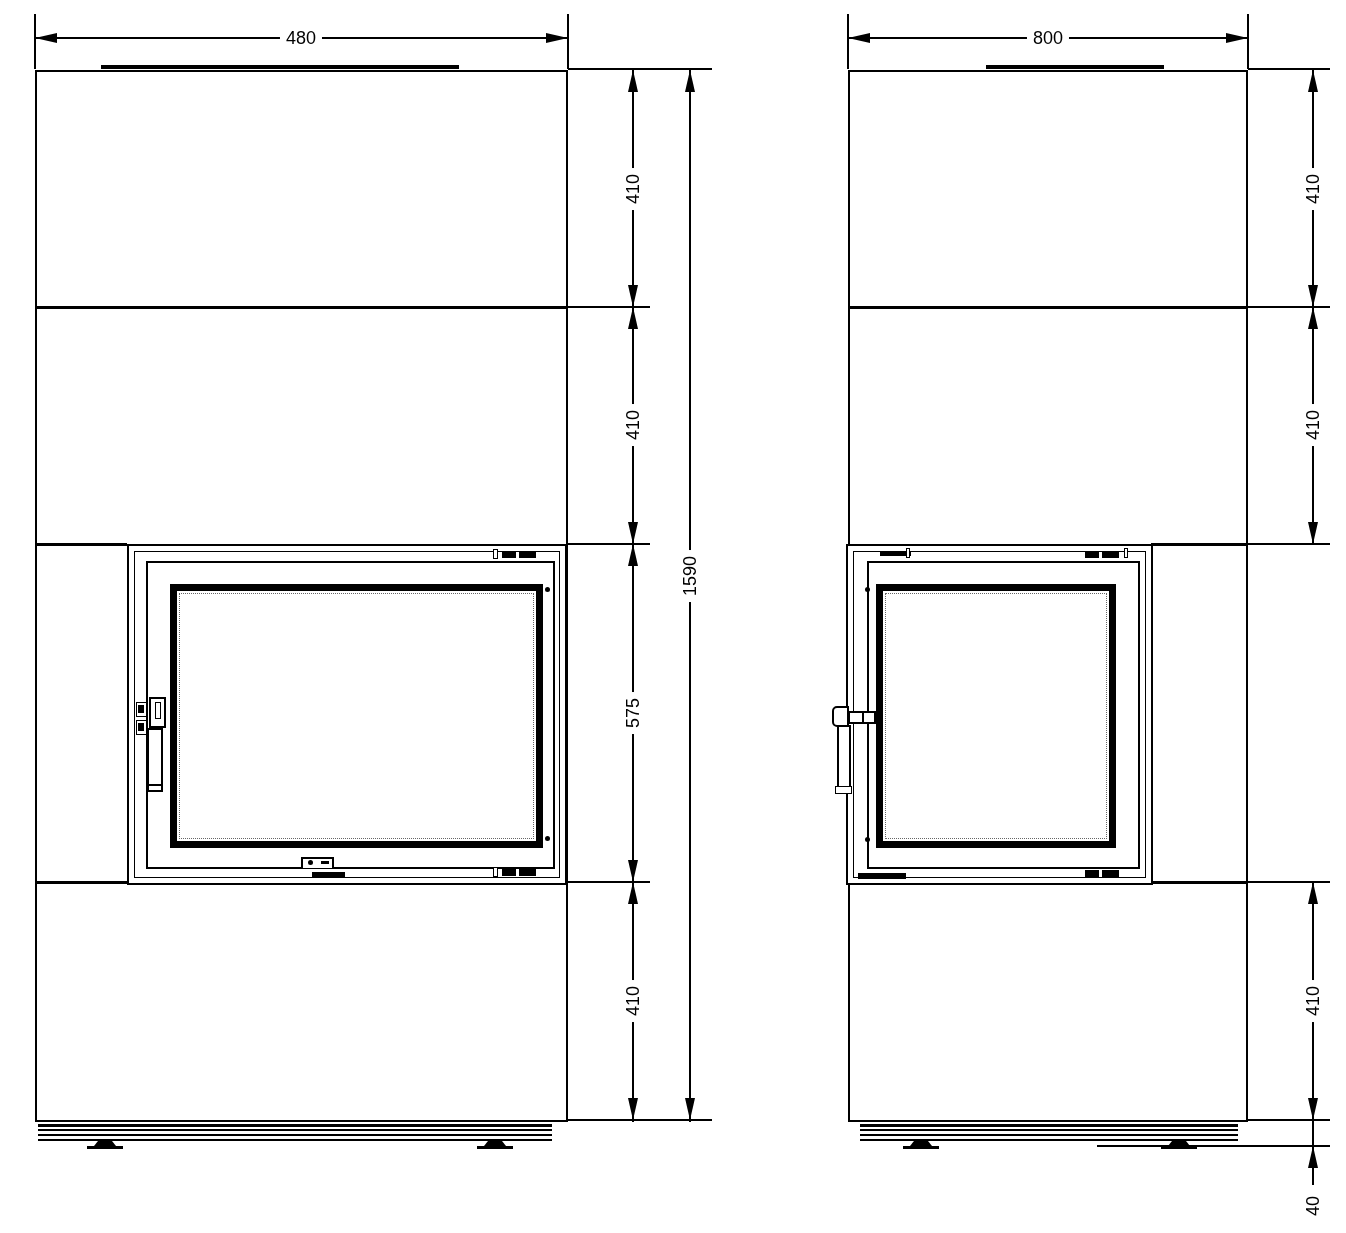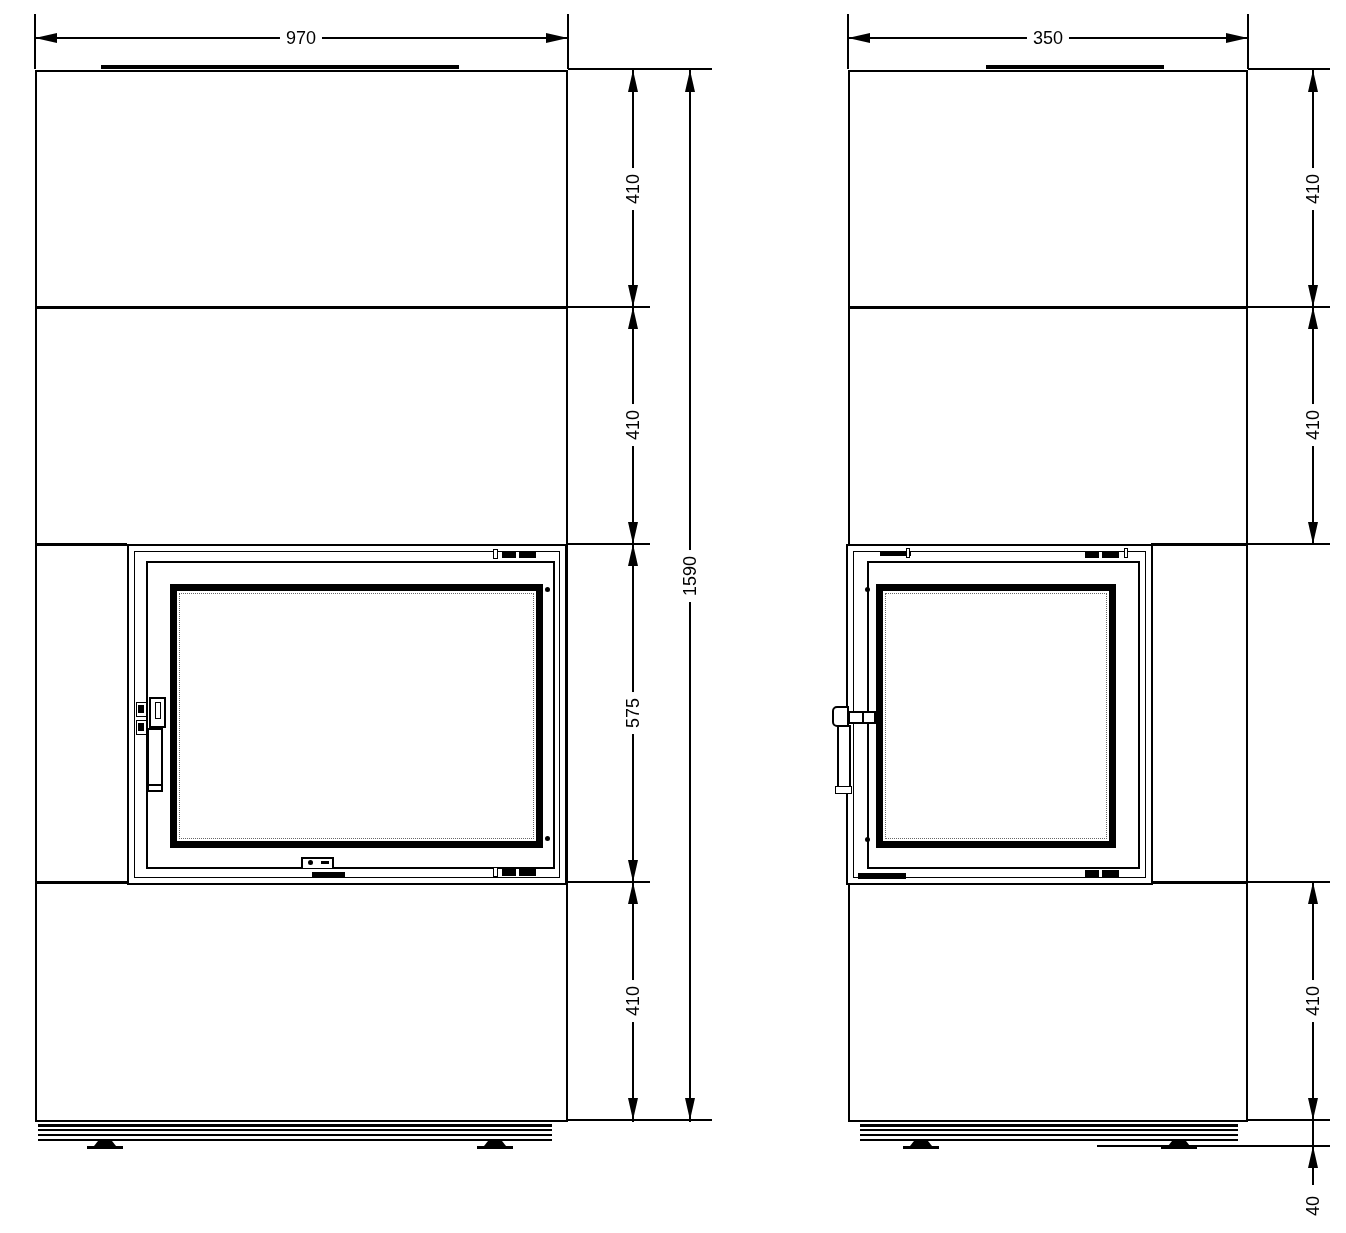--- a/index.html
+++ b/index.html
@@ -118,30 +118,30 @@
       <div class="blk" style="left:1102px;top:870px;width:17px;height:7px;"></div>
     </div>
   </div>
 
   <div>
     <div class="thin" style="left:34px;top:14px;width:1.5px;height:55px;"></div>
     <div class="thin" style="left:567px;top:14px;width:1.5px;height:55px;"></div>
     <div class="thin" style="left:35px;top:37px;width:533px;height:1.5px;"></div>
     <div class="arrL" style="left:35px;top:33px;"></div>
     <div class="arrR" style="left:546px;top:33px;"></div>
-    <div class="dimlabel" style="left:301px;top:38px;">970</div>
+    <div class="dimlabel" style="left:301px;top:38px;">480</div>
   </div>
 
   <div>
     <div class="thin" style="left:847px;top:14px;width:1.5px;height:55px;"></div>
     <div class="thin" style="left:1247px;top:14px;width:1.5px;height:55px;"></div>
     <div class="thin" style="left:848px;top:37px;width:400px;height:1.5px;"></div>
     <div class="arrL" style="left:848px;top:33px;"></div>
     <div class="arrR" style="left:1226px;top:33px;"></div>
-    <div class="dimlabel" style="left:1048px;top:38px;">350</div>
+    <div class="dimlabel" style="left:1048px;top:38px;">800</div>
   </div>
 
   <div>
     <div class="thin" style="left:568px;top:68px;width:144px;height:1.5px;"></div>
     <div class="thin" style="left:568px;top:306px;width:82px;height:1.5px;"></div>
     <div class="thin" style="left:566px;top:543px;width:84px;height:1.5px;"></div>
     <div class="thin" style="left:566px;top:881px;width:84px;height:1.5px;"></div>
     <div class="thin" style="left:568px;top:1119px;width:144px;height:1.5px;"></div>
     <div class="thin" style="left:632px;top:70px;width:1.5px;height:1052px;"></div>
 

